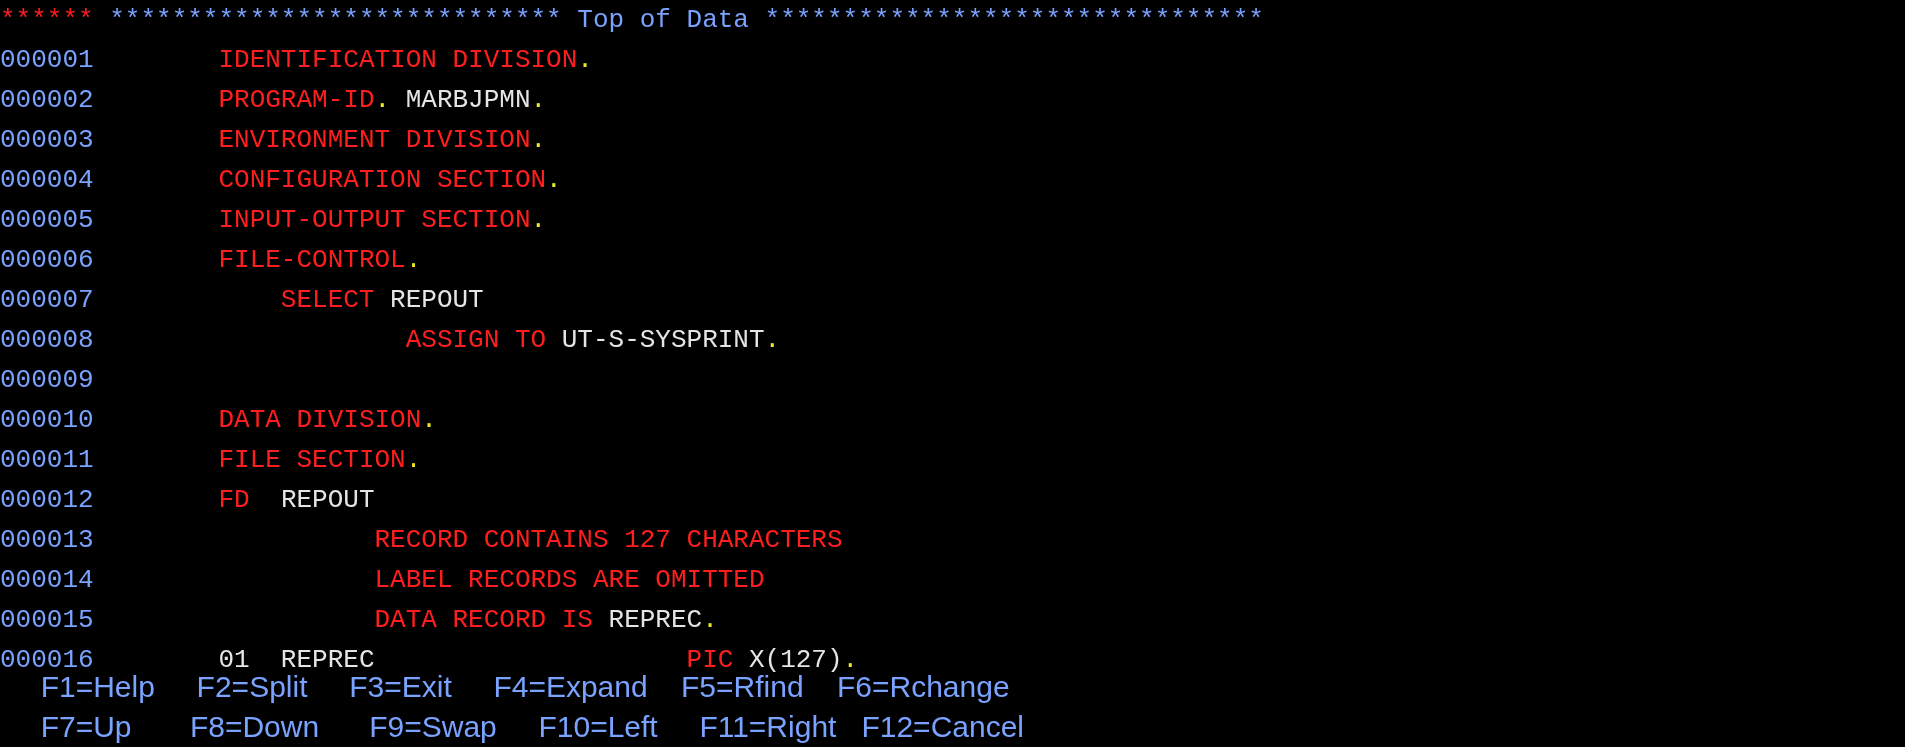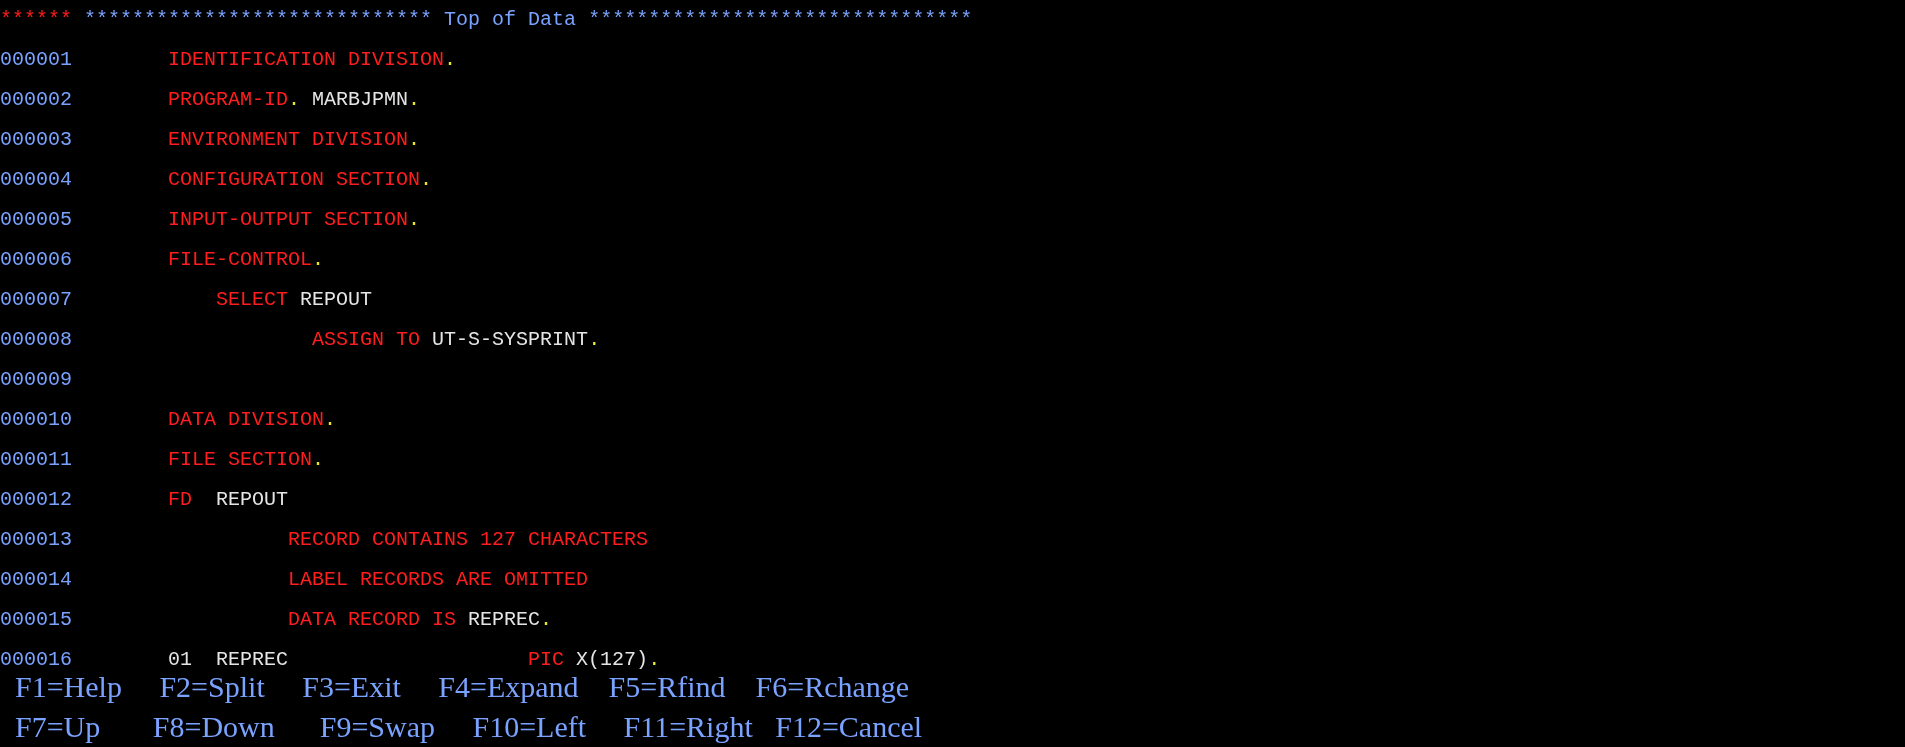--- a/index.html
+++ b/index.html
@@ -3,39 +3,40 @@
 <meta charset="utf-8">
 <style>
   html,body{
     margin:0;padding:0;
     background:#000;
     overflow:hidden;
     width:1905px;height:747px;
   }
   #screen{
     font-family:"Courier New",Courier,monospace;
-    font-size:20px;
+    font-size:26px;
     line-height:40px;
     white-space:pre;
     letter-spacing:0;
     color:#7aa2ff;
   }
   .row{height:40px;}
   .seq   {color:#7aa2ff;}          
   .kw    {color:#ff1e1e;}          
   .id    {color:#e5e5e5;}          
   .punct {color:#e8e827;}          
   #footer{
     position:absolute;
     bottom:0;left:0;
     width:1826px;
-    font-family:Liberation Serif, serif;
+    font-family:Liberation Sans, sans-serif;
     font-size:30px;
     line-height:40px;
     white-space:pre;
     color:#7aa2ff;
+    padding-left:24px;
   }
 </style>
 </head>
 <body>
 
 <div id="screen"><div class="row"><span class="kw">******</span><span class="seq"> </span><span class="seq">*****************************</span><span class="seq"> Top of Data </span><span class="seq">********************************</span></div><div class="row"><span class="seq">000001</span><span>        </span><span class="kw">IDENTIFICATION DIVISION</span><span class="punct">.</span></div><div class="row"><span class="seq">000002</span><span>        </span><span class="kw">PROGRAM-ID</span><span class="punct">. </span><span class="id">MARBJPMN</span><span class="punct">.</span></div><div class="row"><span class="seq">000003</span><span>        </span><span class="kw">ENVIRONMENT DIVISION</span><span class="punct">.</span></div><div class="row"><span class="seq">000004</span><span>        </span><span class="kw">CONFIGURATION SECTION</span><span class="punct">.</span></div><div class="row"><span class="seq">000005</span><span>        </span><span class="kw">INPUT-OUTPUT SECTION</span><span class="punct">.</span></div><div class="row"><span class="seq">000006</span><span>        </span><span class="kw">FILE-CONTROL</span><span class="punct">.</span></div><div class="row"><span class="seq">000007</span><span>            </span><span class="kw">SELECT </span><span class="id">REPOUT</span></div><div class="row"><span class="seq">000008</span><span>                    </span><span class="kw">ASSIGN TO </span><span class="id">UT-S-SYSPRINT</span><span class="punct">.</span></div><div class="row"><span class="seq">000009</span><span>        </span></div><div class="row"><span class="seq">000010</span><span>        </span><span class="kw">DATA DIVISION</span><span class="punct">.</span></div><div class="row"><span class="seq">000011</span><span>        </span><span class="kw">FILE SECTION</span><span class="punct">.</span></div><div class="row"><span class="seq">000012</span><span>        </span><span class="kw">FD  </span><span class="id">REPOUT</span></div><div class="row"><span class="seq">000013</span><span>                  </span><span class="kw">RECORD CONTAINS 127 CHARACTERS</span></div><div class="row"><span class="seq">000014</span><span>                  </span><span class="kw">LABEL RECORDS ARE OMITTED</span></div><div class="row"><span class="seq">000015</span><span>                  </span><span class="kw">DATA RECORD IS </span><span class="id">REPREC</span><span class="punct">.</span></div><div class="row"><span class="seq">000016</span><span>        </span><span class="id">01  REPREC                    </span><span class="kw">PIC </span><span class="id">X(127)</span><span class="punct">.</span></div></div>
 <div id="footer"><div class="row"><span> </span><span class="seq"> F1=Help</span><span>    </span><span class="seq"> F2=Split</span><span>    </span><span class="seq"> F3=Exit</span><span>    </span><span class="seq"> F4=Expand</span><span>   </span><span class="seq"> F5=Rfind</span><span>   </span><span class="seq"> F6=Rchange</span></div><div class="row"><span> </span><span class="seq"> F7=Up</span><span>      </span><span class="seq"> F8=Down</span><span>     </span><span class="seq"> F9=Swap</span><span>    </span><span class="seq"> F10=Left</span><span>    </span><span class="seq"> F11=Right</span><span>  </span><span class="seq"> F12=Cancel</span></div></div>
 
 </body></html>

